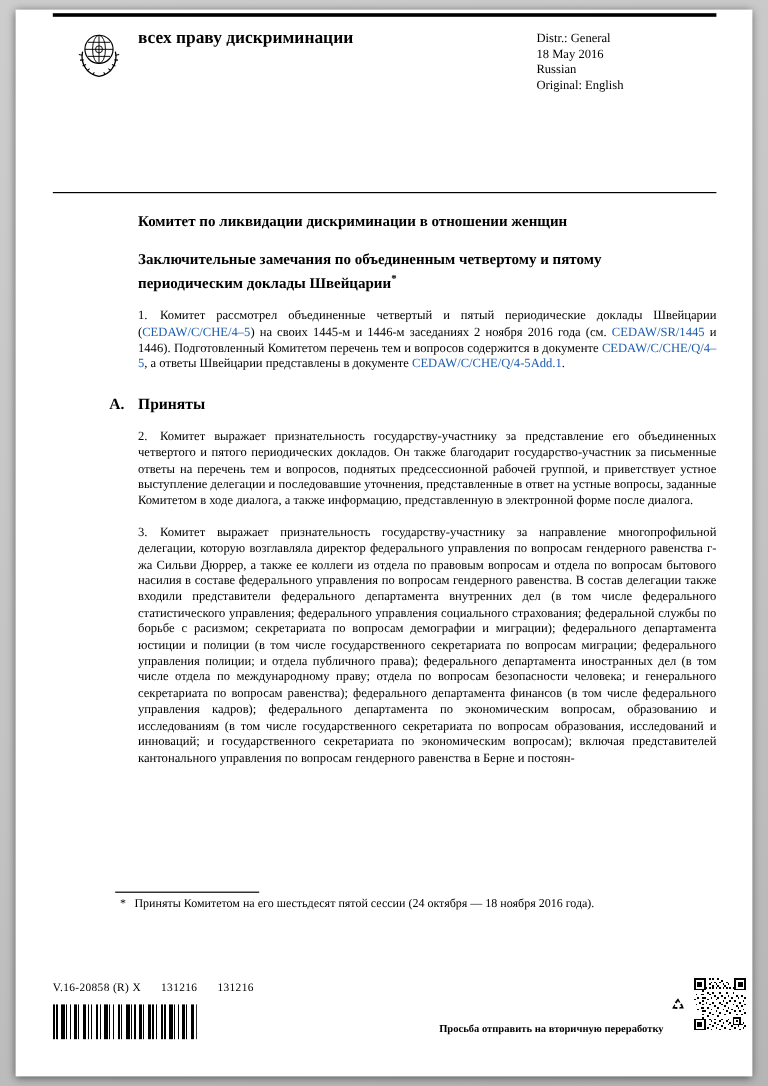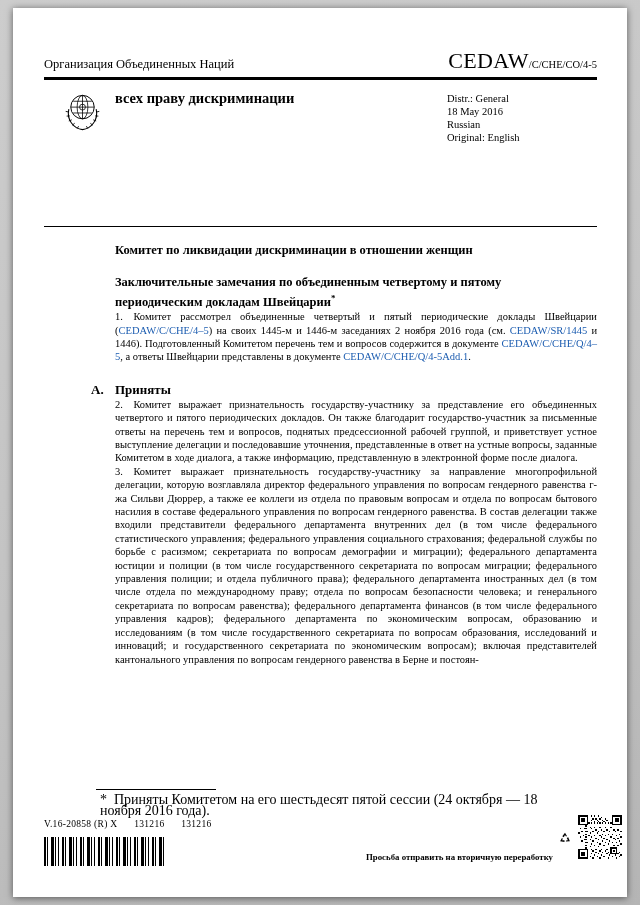--- a/index.html
+++ b/index.html
@@ -34,27 +34,27 @@
   .emblem { position:absolute; left:17px; top:9px; width:43px; height:46px; }
   .conv-title { position:absolute; left:71px; top:9px; font-weight:bold; font-size:14.5px; line-height:19.5px; }
   .distr { position:absolute; left:371px; top:12px; font-size:10.5px; line-height:13px;margin-left:32px; }
   .thin-rule { position:absolute; top:146px; left:0; right:0; height:1px; background:#000; }
 
   
   .main { margin-left:71px; width:482px; }
   .committee-heading { font-weight:bold; font-size:12.5px; line-height:15.5px; margin-top:13px; max-width:430px; }
   .subtitle { font-weight:bold; font-size:12.5px; line-height:15.5px; margin-top:17px; max-width:430px; }
   .subtitle sup { font-size:9px; }
-  p.body-para { font-size:10.5px; line-height:13.4px; text-align:justify; }
+  p.body-para { font-size:10.5px; line-height:13.4px; text-align:justify; margin-top:13px; }
   .section-heading { display:flex; font-weight:bold; font-size:13px; margin:18px 0 0 -24px; }
   .section-label { width:24px; }
   a.doclink { color:#1b5cb0; text-decoration:none; cursor:pointer; }
 
   
-  .footnote { position:absolute; left:83px; top:781px; width:480px; font-size:14px; line-height:11px; }
+  .footnote { position:absolute; left:83px; top:735px; width:480px; font-size:10px; line-height:11px; }
   .footnote-rule { width:120px; height:1px; background:#000; margin-bottom:4px; }
   .footnote-text { padding-left:4px; }
   .footnote-text .fn-marker { margin-right:7px; }
 
   
   .job-line { position:absolute; left:31px; top:811px; font-size:9.5px; letter-spacing:.3px; }
   .job-line span { margin-right:14px; }
   .barcode {
     position:absolute; left:31px; top:829px; width:120px; height:29px;
     background:repeating-linear-gradient(90deg,
@@ -70,24 +70,20 @@
   .recycle-icon { width:14px; height:13px; }
   .qr { width:46px; height:46px; }
 </style>
 </head>
 <body>
 
 <div class="backdrop">
   <div class="page">
     <div class="content">
 
-      <div class="mast-row">
-        <span class="org-name">Организация Объединенных Наций</span>
-        <span class="symbol"><span class="symbol-big">CEDAW</span><span class="symbol-small">/C/CHE/CO/4-5</span></span>
-      </div>
       <div class="thick-rule"></div>
 
       <div class="title-block">
         <div class="emblem">
           <svg viewBox="0 0 44 46" width="43" height="46">
             <g stroke="#000" fill="none" stroke-width="1">
               <circle cx="22" cy="18" r="12"></circle>
               <line x1="10" y1="18" x2="34" y2="18" stroke-width="0.8"></line>
               <line x1="12.5" y1="12" x2="31.5" y2="12" stroke-width="0.8"></line>
               <line x1="12.5" y1="24" x2="31.5" y2="24" stroke-width="0.8"></line>
@@ -110,21 +106,21 @@
           <div>Russian</div>
           <div>Original: English</div>
         </div>
         <div class="thin-rule"></div>
       </div>
 
       <div class="main">
         <div class="committee-heading">Комитет по ликвидации дискриминации в отношении женщин</div>
 
         <div class="subtitle">
-          <span>Заключительные замечания по объединенным четвертому и пятому периодическим докладам Швейцарии</span><sup>*</sup>
+          <span>Заключительные замечания по объединенным четвертому и пятому периодическим доклады Швейцарии</span><sup>*</sup>
         </div>
 
         <p class="body-para">
           <span>1. Комитет рассмотрел объединенные четвертый и пятый периодические доклады Швейцарии (</span><a class="doclink">CEDAW/C/CHE/4–5</a><span>) на своих 1445-м и 1446-м заседаниях 2 ноября 2016 года (см. </span><a class="doclink">CEDAW/SR/1445</a><span> и 1446). Подготовленный Комитетом перечень тем и вопросов содержится в документе </span><a class="doclink">CEDAW/C/CHE/Q/4–5</a><span>, а ответы Швейцарии представлены в документе </span><a class="doclink">CEDAW/C/CHE/Q/4-5Add.1</a><span>.</span>
         </p>
 
         <div class="section-heading">
           <span class="section-label">A.</span>
           <span>Приняты</span>
         </div>

